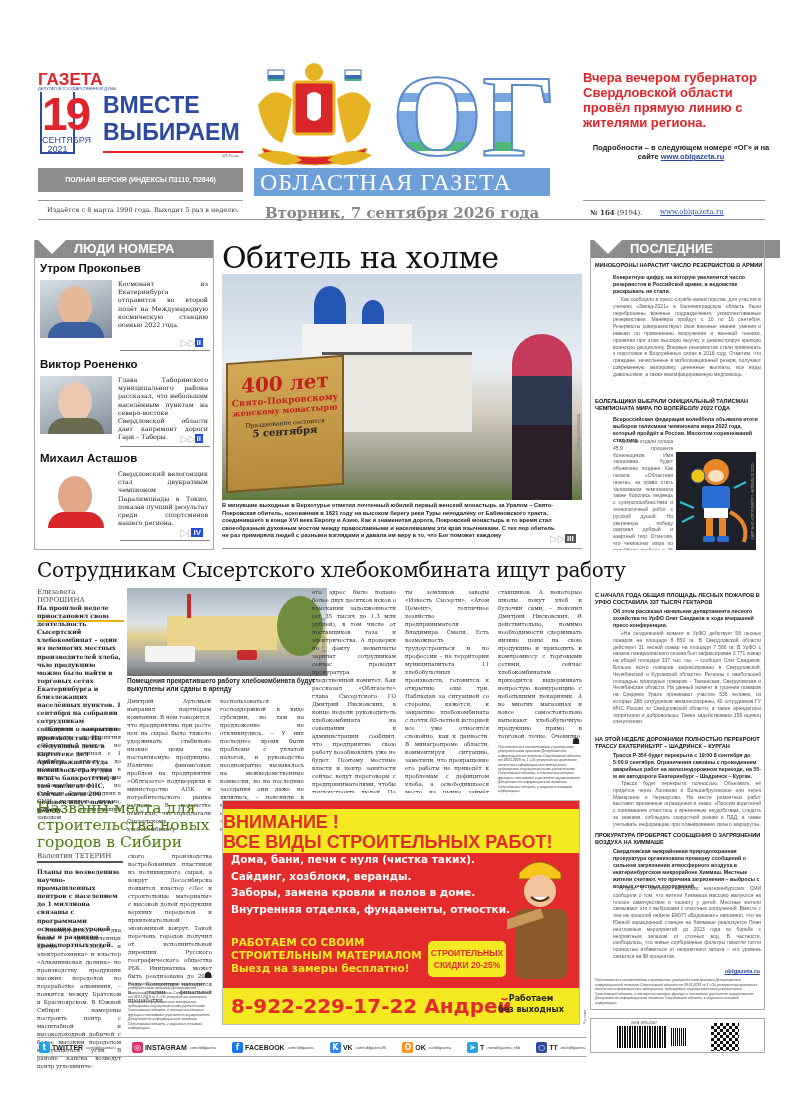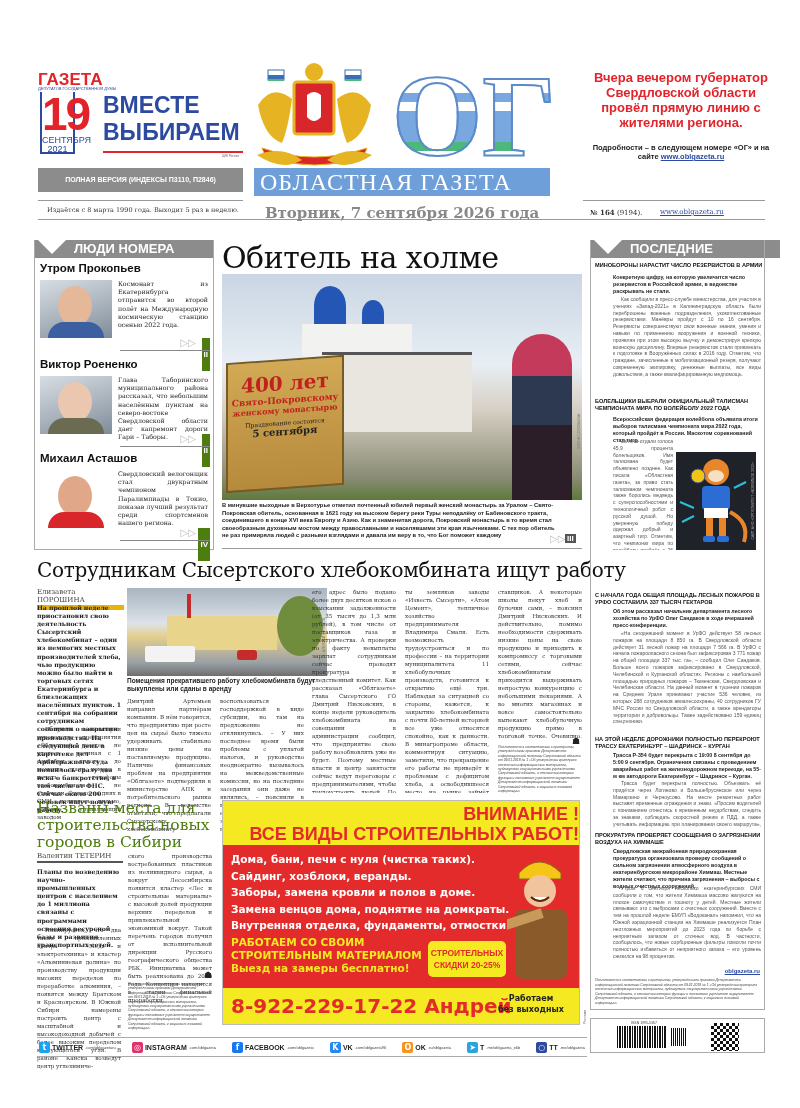--- a/index.html
+++ b/index.html
@@ -17,63 +17,63 @@
 #slogan-line{left:103px;top:151px;width:140px;height:2px;background:#e3232a}
 #cik{left:222px;top:154px;font:3px "Liberation Sans",sans-serif;color:#666}
 #full-version{left:38px;top:168px;width:205px;height:24px;background:#8c8c8c;color:#fff;font:bold 7px/24px "Liberation Sans",sans-serif;text-align:center}
 #published{left:38px;top:206px;width:210px;font:6.5px "DejaVu Serif",serif;color:#333;text-align:center}
 
 #coat{left:252px;top:60px;width:125px;height:115px}
 #og-logo{left:392px;top:58px;font:bold 116px/116px "Liberation Serif",serif;color:transparent;-webkit-text-stroke:2px #5b8bc9;background:linear-gradient(180deg,#fff 0%,#fff 30%,#79a7df 30%,#79a7df 38%,#fff 38%,#fff 46%,#79a7df 46%,#79a7df 72%,#4cb87a 72%,#4cb87a 80%,#fff 80%);-webkit-background-clip:text;background-clip:text}
 #og-banner{left:254px;top:168px;width:296px;height:28px;background:#6f9fd8;color:#fff;font:24px/28px "Liberation Serif",serif;text-align:left;padding-left:6px;letter-spacing:1px}
 #issue-date{left:257px;top:204px;width:290px;text-align:center;font:bold 15px "DejaVu Serif",serif;color:#888}
 
-#promo{left:583px;top:70px;width:196px;text-align:center;color:#e3232a;font:bold 13px/15px "Liberation Sans",sans-serif}
+#promo{left:583px;top:70px;width:196px;text-align:left;color:#e3232a;font:bold 13px/15px "Liberation Sans",sans-serif}
 #promo-more{left:583px;top:143px;width:196px;text-align:center;font:bold 7.5px/9px "Liberation Sans",sans-serif;color:#222}
 #promo-more a{color:#2b4aa0;text-decoration:underline}
 #issue-num{left:590px;top:208px;font:7px "DejaVu Serif",serif;color:#333}
 #issue-url{left:660px;top:208px;font:7px "DejaVu Serif",serif;color:#2b4aa0;text-decoration:underline}
 
 .sect-head{height:18px;background:#8c8c8c;color:#fff;font:bold 13px/18px "Liberation Sans",sans-serif;padding-left:40px;position:absolute}
 .sect-head .tri{position:absolute;left:4px;top:0;width:0;height:0;border-left:14px solid transparent;border-right:14px solid transparent;border-top:14px solid #fff}
 #people{left:34px;top:240px;width:180px;height:310px;border:1px solid #aaa;border-top:none}
 .person{position:absolute;left:5px;width:170px}
 .person-name{font:bold 11.5px "Liberation Sans",sans-serif;color:#111}
 .person-photo{position:absolute;left:0;top:18px;width:72px;height:58px;background:linear-gradient(160deg,#d8dde3,#a9b3bd 55%,#7d8b99)}
 .person-photo .face{position:absolute;left:18px;top:6px;width:34px;height:40px;border-radius:50%;background:#e6b89a}
 .person-photo .body{position:absolute;left:8px;bottom:0;width:56px;height:16px;border-radius:18px 18px 0 0}
 .person-text{position:absolute;left:78px;top:18px;width:90px;font:6.3px/8.2px "DejaVu Serif",serif;text-align:justify;color:#222}
-.person-ref{position:absolute;right:0;top:76px;font:bold 8px "Liberation Sans",sans-serif;color:#fff;background:#4d7c0f;padding:12px 2px}
+.person-ref{position:absolute;right:7px;top:76px;font:bold 8px "Liberation Sans",sans-serif;color:#fff;background:#1d4ed8;padding:0 2px}
 .person-arrow{position:absolute;right:14px;top:75px;color:#bbb;font:10px "DejaVu Sans",sans-serif}
 .person-rule{position:absolute;left:80px;top:88px;width:90px;height:1px;background:#888}
 
 #main-title{left:222px;top:240px;font:30px "DejaVu Serif",serif;color:#111;letter-spacing:-.5px}
 #main-photo{left:222px;top:274px;width:360px;height:226px;overflow:hidden;background:linear-gradient(180deg,#c9d6e3 0%,#e8eef4 40%,#d7cfc4 60%,#8a8c74 90%,#5d7a3a 100%)}
 #main-caption{left:222px;top:502px;width:336px;font:bold 5.8px/7.6px "Liberation Sans",sans-serif;color:#222}
 #main-ref{left:565px;top:534px;background:#555;color:#fff;font:bold 8px "Liberation Sans",sans-serif;padding:0 2px}
 #main-arrow{left:550px;top:533px;color:#bbb;font:10px "DejaVu Sans",sans-serif}
 
 #bakery-title{left:37px;top:558px;font:20px "DejaVu Serif",serif;color:#111;letter-spacing:-.3px}
-#bakery-author{left:37px;top:588px;width:87px;font:7px "DejaVu Serif",serif;color:#444;border-bottom:5px solid #eab308;padding-bottom:1px}
+#bakery-author{left:37px;top:588px;width:87px;font:7px "DejaVu Serif",serif;color:#444;border-bottom:2px solid #eab308;padding-bottom:16px}
 #bakery-lead{left:37px;top:604px;width:84px;font:bold 6.2px/8.1px "DejaVu Serif",serif;color:#222;text-align:left}
 #bakery-body1{left:37px;top:725px;width:84px;font:5.6px/8px "DejaVu Serif",serif;color:#333;text-align:justify;text-indent:8px}
 #bakery-photo{left:127px;top:588px;width:200px;height:88px;background:linear-gradient(180deg,#a8b4c0 0%,#dde3e8 40%,#e3cf8e 55%,#9aa0a4 85%,#6e6e70 100%);overflow:hidden}
 #bakery-caption{left:127px;top:677px;width:200px;font:bold 6.5px/8px "Liberation Sans",sans-serif;color:#222}
 .bcol{position:absolute;width:84px;font:5.6px/8px "DejaVu Serif",serif;color:#333;text-align:justify}
 #credit-note{left:498px;top:745px;width:84px;font:italic 3.4px/4.4px "Liberation Sans",sans-serif;color:#444}
 
 #sib-title{left:37px;top:800px;width:180px;font:15.5px/17px "DejaVu Serif",serif;color:#4d7c0f}
 #sib-author{left:37px;top:852px;width:86px;font:7px "DejaVu Serif",serif;color:#444;border-bottom:2px solid #555;padding-bottom:1px}
 #sib-lead{left:37px;top:868px;width:84px;font:bold 6.2px/8.1px "DejaVu Serif",serif;color:#222}
 #sib-body1{left:37px;top:926px;width:84px;font:5.6px/8px "DejaVu Serif",serif;color:#333;text-align:justify;text-indent:8px}
 #sib-body2{left:128px;top:852px;width:84px;font:5.6px/8px "DejaVu Serif",serif;color:#333;text-align:justify}
 #sib-credit{left:128px;top:982px;width:84px;font:italic 3.4px/4.4px "Liberation Sans",sans-serif;color:#444}
 
 #ad{left:222px;top:800px;width:358px;height:225px;border:1px solid #bbb;background:#e42b2b;overflow:hidden}
-#ad-top{position:absolute;left:0;top:0;width:100%;height:44px;background:#f5ea21;text-align:right;color:#e42b2b;font:bold 18px/20px "Liberation Sans",sans-serif;padding-top:3px}
+#ad-top{position:absolute;left:0;top:8px;width:100%;height:44px;background:#f5ea21;text-align:left;color:#e42b2b;font:bold 18px/20px "Liberation Sans",sans-serif;padding-top:3px}
 #ad-list{position:absolute;left:8px;top:50px;color:#fff;font:bold 10.5px/16.5px "DejaVu Sans",sans-serif}
 #ad-own{position:absolute;left:8px;top:135px;color:#f5ea21;font:bold 10.5px/13px "DejaVu Sans",sans-serif}
 #ad-pens{position:absolute;left:205px;top:140px;width:78px;height:36px;background:#f5ea21;border-radius:5px;color:#e42b2b;font:bold 8.5px/12px "Liberation Sans",sans-serif;text-align:center;padding-top:6px}
 #ad-bottom{position:absolute;left:0;bottom:0;width:100%;height:36px;background:#f5ea21}
 #ad-phone{position:absolute;left:8px;top:3px;color:#e42b2b;font:bold 20px/30px "DejaVu Sans",sans-serif}
 #ad-days{position:absolute;right:8px;top:5px;width:80px;text-align:center;color:#222;font:bold 8px/11px "DejaVu Sans",sans-serif}
 #ad-worker{position:absolute;right:6px;top:52px;width:66px;height:130px}
 
 #social{left:37px;top:1037px;width:550px;height:20px;border-top:1px solid #aaa;border-bottom:1px solid #aaa;display:flex;align-items:center;justify-content:space-between;padding:0 2px}
 .soc{display:flex;align-items:center;gap:2px;font:bold 7px "Liberation Sans",sans-serif;color:#222;white-space:nowrap}
@@ -235,21 +235,20 @@
 
 <div class="abs" id="ad">
   <div id="ad-top">
     <div>ВНИМАНИЕ !</div>
     <div>ВСЕ ВИДЫ СТРОИТЕЛЬНЫХ РАБОТ!</div>
   </div>
   <div id="ad-list">
     <div>Дома, бани, печи с нуля (чистка таких).</div>
     <div>Сайдинг, хозблоки, веранды.</div>
     <div>Заборы, замена кровли и полов в доме.</div>
-    <div>Замена венцов дома, поднятие на домкраты.</div>
     <div>Внутренняя отделка, фундаменты, отмостки.</div>
   </div>
   <div id="ad-own">
     <div>РАБОТАЕМ СО СВОИМ</div>
     <div>СТРОИТЕЛЬНЫМ МАТЕРИАЛОМ</div>
     <div>Выезд на замеры бесплатно!</div>
   </div>
   <div id="ad-pens">
     <div>СТРОИТЕЛЬНЫХ</div>
     <div>СКИДКИ 20-25%</div>

